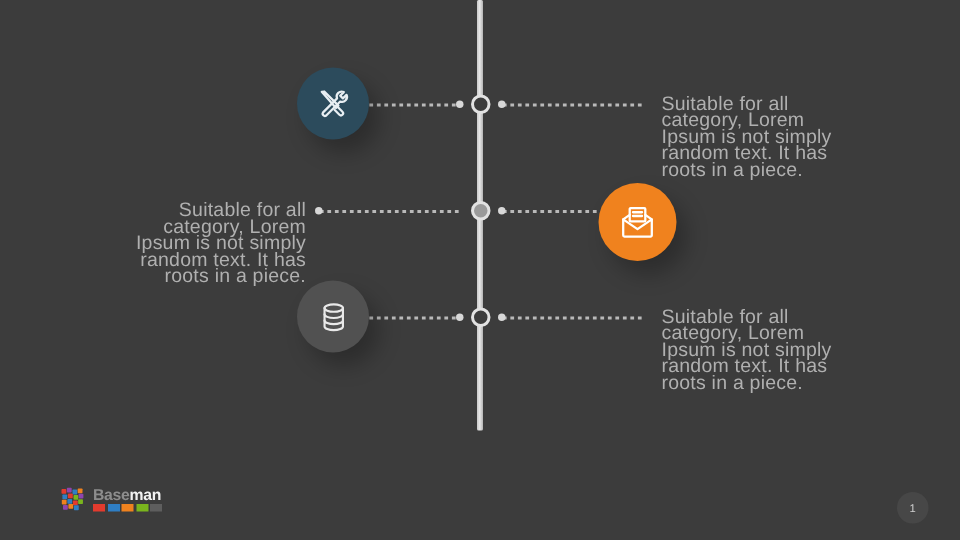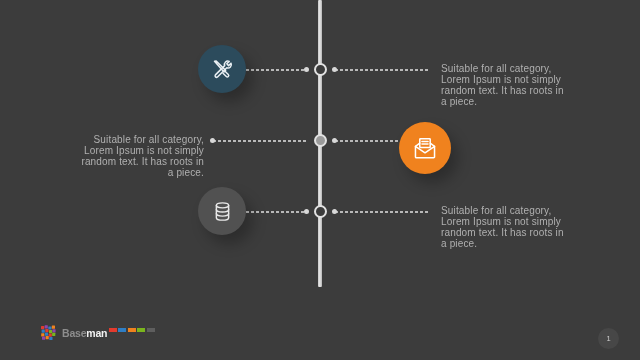--- a/index.html
+++ b/index.html
@@ -94,21 +94,21 @@
     box-shadow: 7px 9px 14px rgba(0,0,0,0.26);
   }
   .icon-circle svg { display: block; }
   .ic-tools  { left: 198px; top: 45px;  background: #2c4b5c; }
   .ic-mail   { left: 399px; top: 122px; background: #f0821e; width: 52px; height: 52px; }
   .ic-db     { left: 198px; top: 187px; background: #515151; }
 
   
   .txt {
     position: absolute;
-    font-size: 10px;
+    font-size: 13px;
     line-height: 11px;
     color: #b0b0b0;
     letter-spacing: 0.15px;
   }
   .txt-1 { left: 441px; top: 63px;  width: 126px; text-align: left; }
   .txt-2 { left: 76px;  top: 134px; width: 128px; text-align: right; }
   .txt-3 { left: 441px; top: 205px; width: 126px; text-align: left; }
 
   
   .logo {
@@ -119,21 +119,21 @@
     align-items: center;
     gap: 5px;
   }
   .logo-mark {
     width: 17px;
     height: 17px;
     position: relative;
   }
   .logo-text-wrap {
     display: flex;
-    flex-direction: row;
+    flex-direction: column;
     gap: 1.5px;
   }
   .logo-word {
     font-size: 10.5px;
     font-weight: bold;
     line-height: 10px;
     letter-spacing: -0.2px;
   }
   .logo-word .base { color: #8d8d8d; }
   .logo-word .man  { color: #f2f2f2; }

